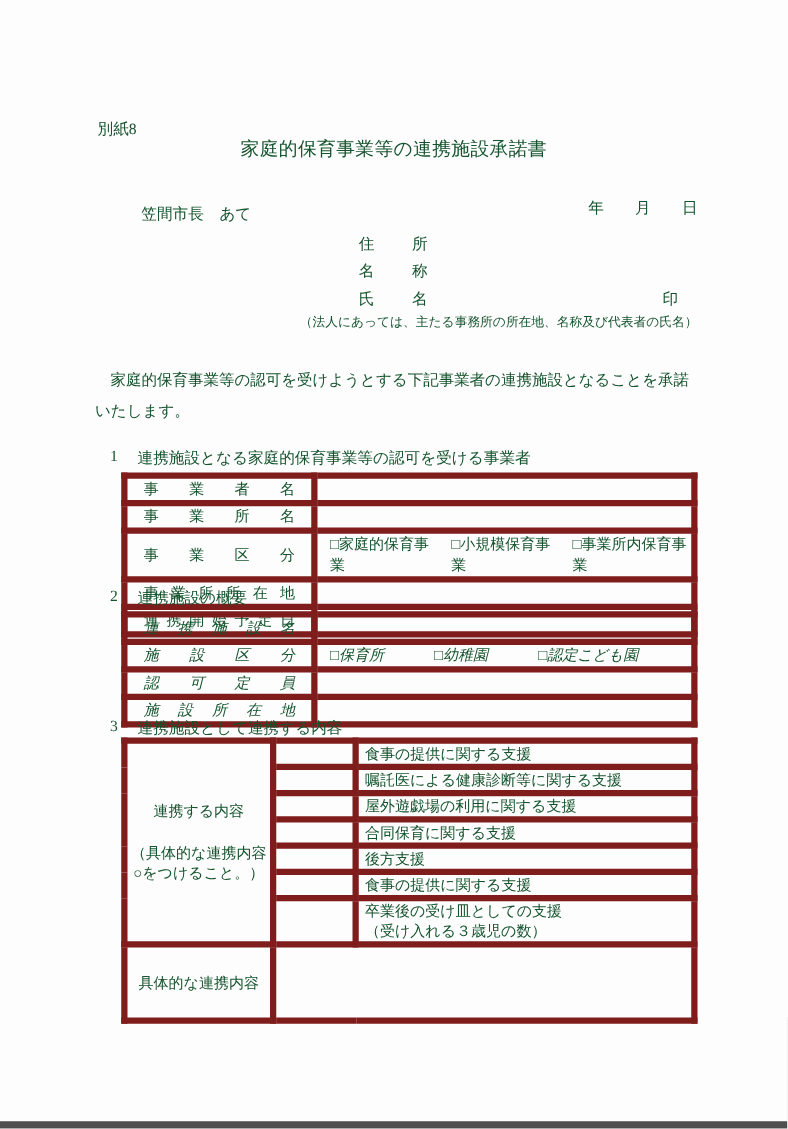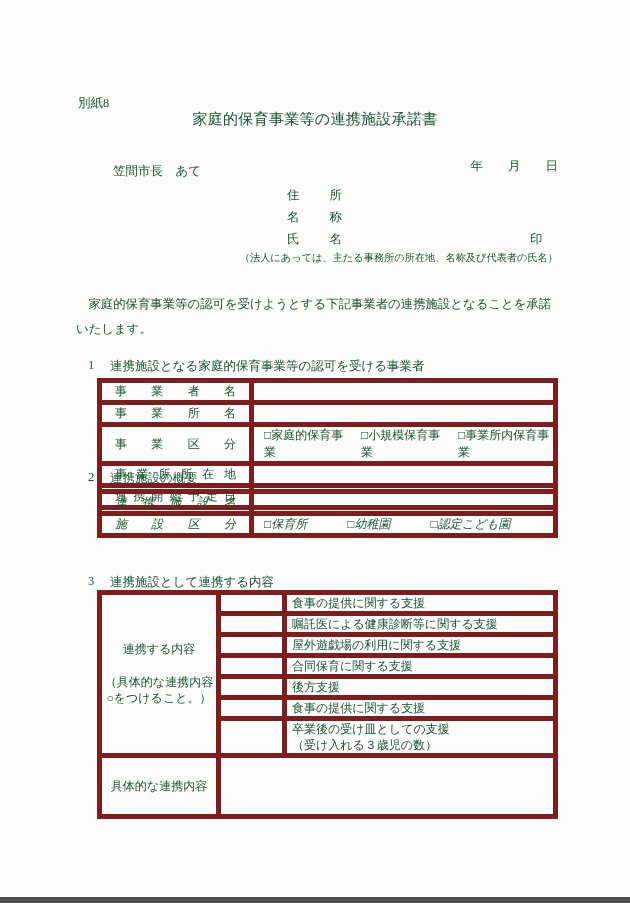--- a/index.html
+++ b/index.html
@@ -130,20 +130,32 @@
             <span class="just">施設区分</span>
           </td>
       <td class="val">
         <div class="optwrap g32">
           <span>□保育所</span>
           <span>□幼稚園</span>
           <span>□認定こども園</span>
         </div>
       </td>
     </tr>
+    <tr>
+      <td class="lab">
+            <span class="just">認可定員</span>
+          </td>
+      <td class="val"></td>
+    </tr>
+    <tr>
+      <td class="lab">
+            <span class="just">施設所在地</span>
+          </td>
+      <td class="val"></td>
+    </tr>
   </tbody>
     </table>
 
   <div class="abs sec" style="top:574px;">
     <span class="num">3</span>
     <span>連携施設として連携する内容</span>
   </div>
 
   <table class="abs tbl t3" style="left:97px; top:590px;">
     <colgroup>

